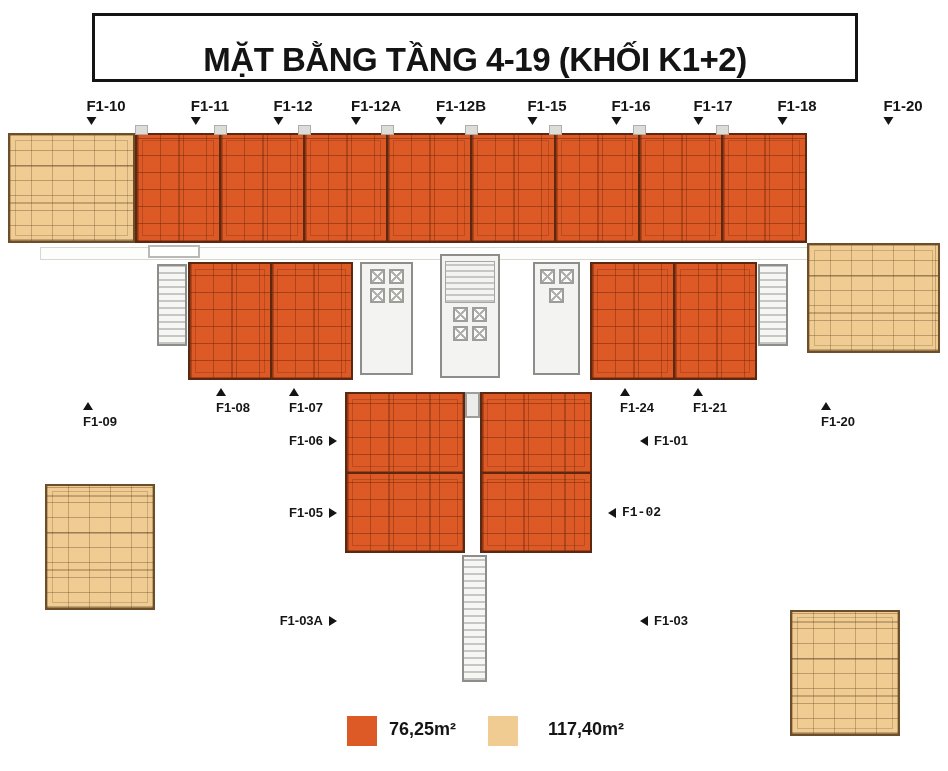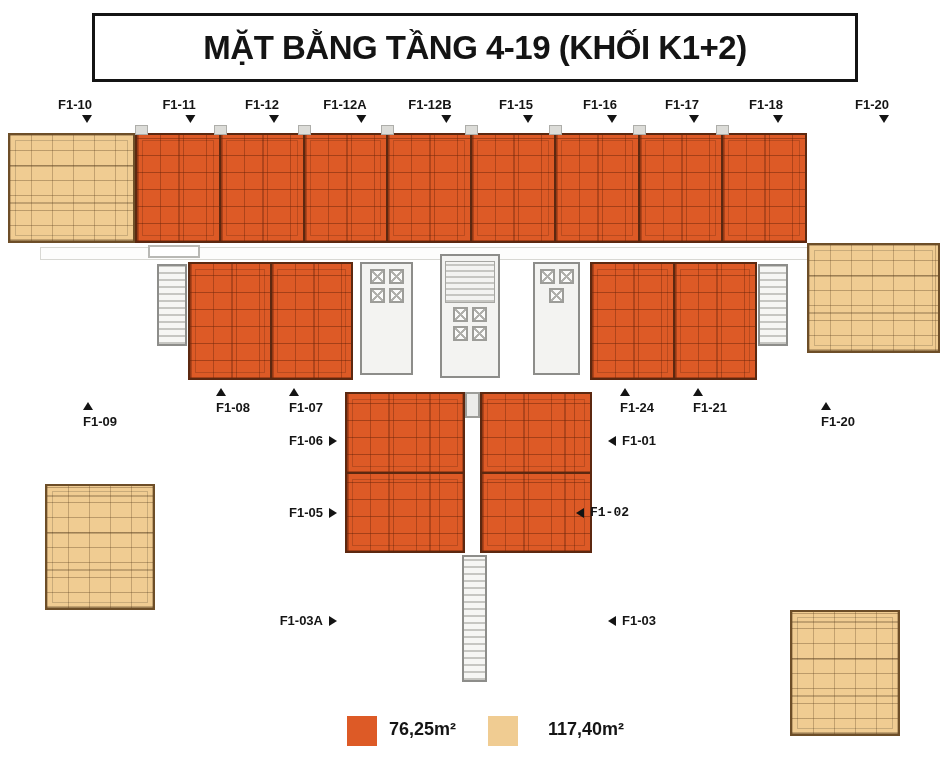--- a/index.html
+++ b/index.html
@@ -3,43 +3,43 @@
 <meta charset="utf-8">
 <style>
   html,body{margin:0;padding:0;background:#ffffff;}
   .page{
     position:relative;width:948px;height:771px;background:#ffffff;overflow:hidden;
     font-family:"Liberation Sans",sans-serif;color:#151515;
   }
   
   .header-box{
     position:absolute;left:92px;top:13px;width:766px;height:69px;
-    border:3px solid #141414;box-sizing:border-box;display:flex;align-items:center;background:#fff;
+    border:3px solid #141414;box-sizing:border-box;display:flex;align-items:flex-end;background:#fff;
   }
   .header-title{
     flex:1;display:flex;align-items:center;justify-content:center;
     font-size:33px;font-weight:700;letter-spacing:-0.5px;white-space:nowrap;color:#141414;
   }
   .tower-badge{
     width:186px;display:flex;align-items:center;justify-content:center;
     background:#bf4a28;color:#ffffff;font-size:31px;font-weight:700;letter-spacing:0.5px;
   }
   
   .tlabel{position:absolute;top:97px;transform:translateX(-50%);
-    display:flex;flex-direction:column;align-items:flex-end;
-    font-size:13px;font-weight:700;white-space:nowrap;}
+    display:flex;flex-direction:column;align-items:flex-start;
+    font-size:15px;font-weight:700;white-space:nowrap;margin-left:31px;}
   .tri-down{width:0;height:0;border-left:5px solid transparent;border-right:5px solid transparent;
     border-top:8px solid #141414;margin-top:3px;}
   .mlabel{position:absolute;transform:translateX(-50%);
     display:flex;flex-direction:column;align-items:flex-start;
     font-size:13px;font-weight:700;white-space:nowrap;}
   .tri-up{width:0;height:0;border-left:5px solid transparent;border-right:5px solid transparent;
     border-bottom:8px solid #141414;margin-bottom:4px;}
   .slabel{position:absolute;display:flex;align-items:center;gap:6px;
-    font-size:13px;font-weight:700;white-space:nowrap;}
+    font-size:13px;font-weight:700;white-space:nowrap;margin-left:32px;}
   .tri-right{width:0;height:0;border-top:5px solid transparent;border-bottom:5px solid transparent;
     border-left:8px solid #141414;}
   .tri-left{width:0;height:0;border-top:5px solid transparent;border-bottom:5px solid transparent;
     border-right:8px solid #141414;}
   
   .unit{position:absolute;box-sizing:border-box;}
   .orange-fill{
     background-color:#dd5a26;
     background-image:
       repeating-linear-gradient(0deg, rgba(110,38,10,0.50) 0 1px, transparent 1px 17px),

